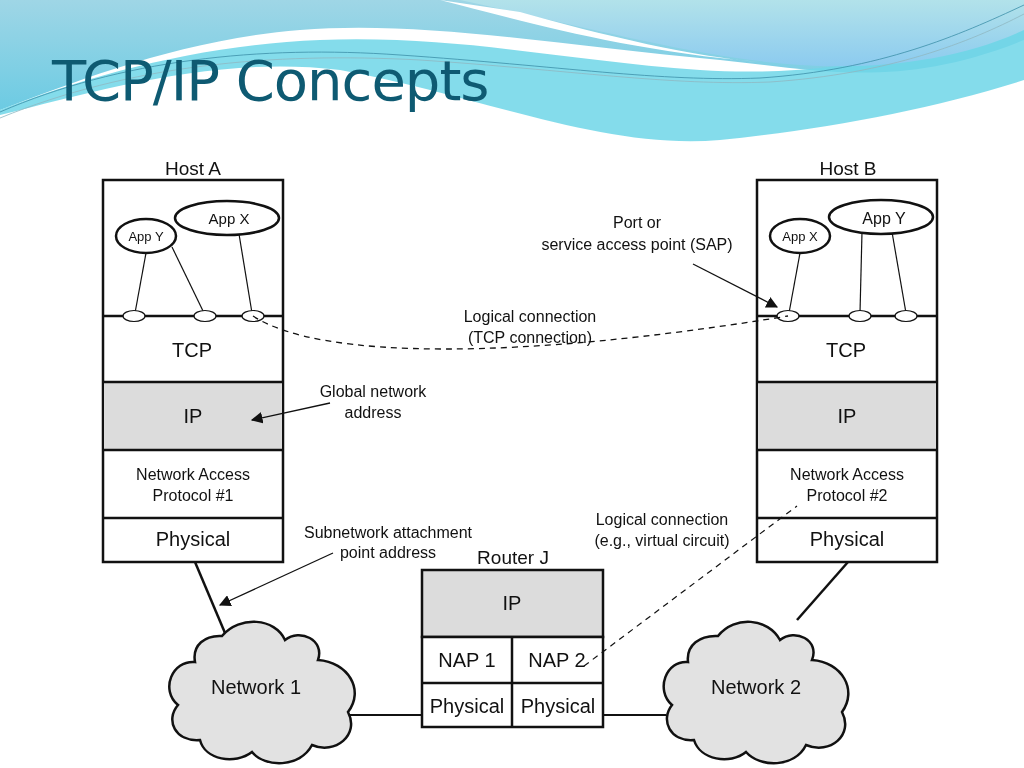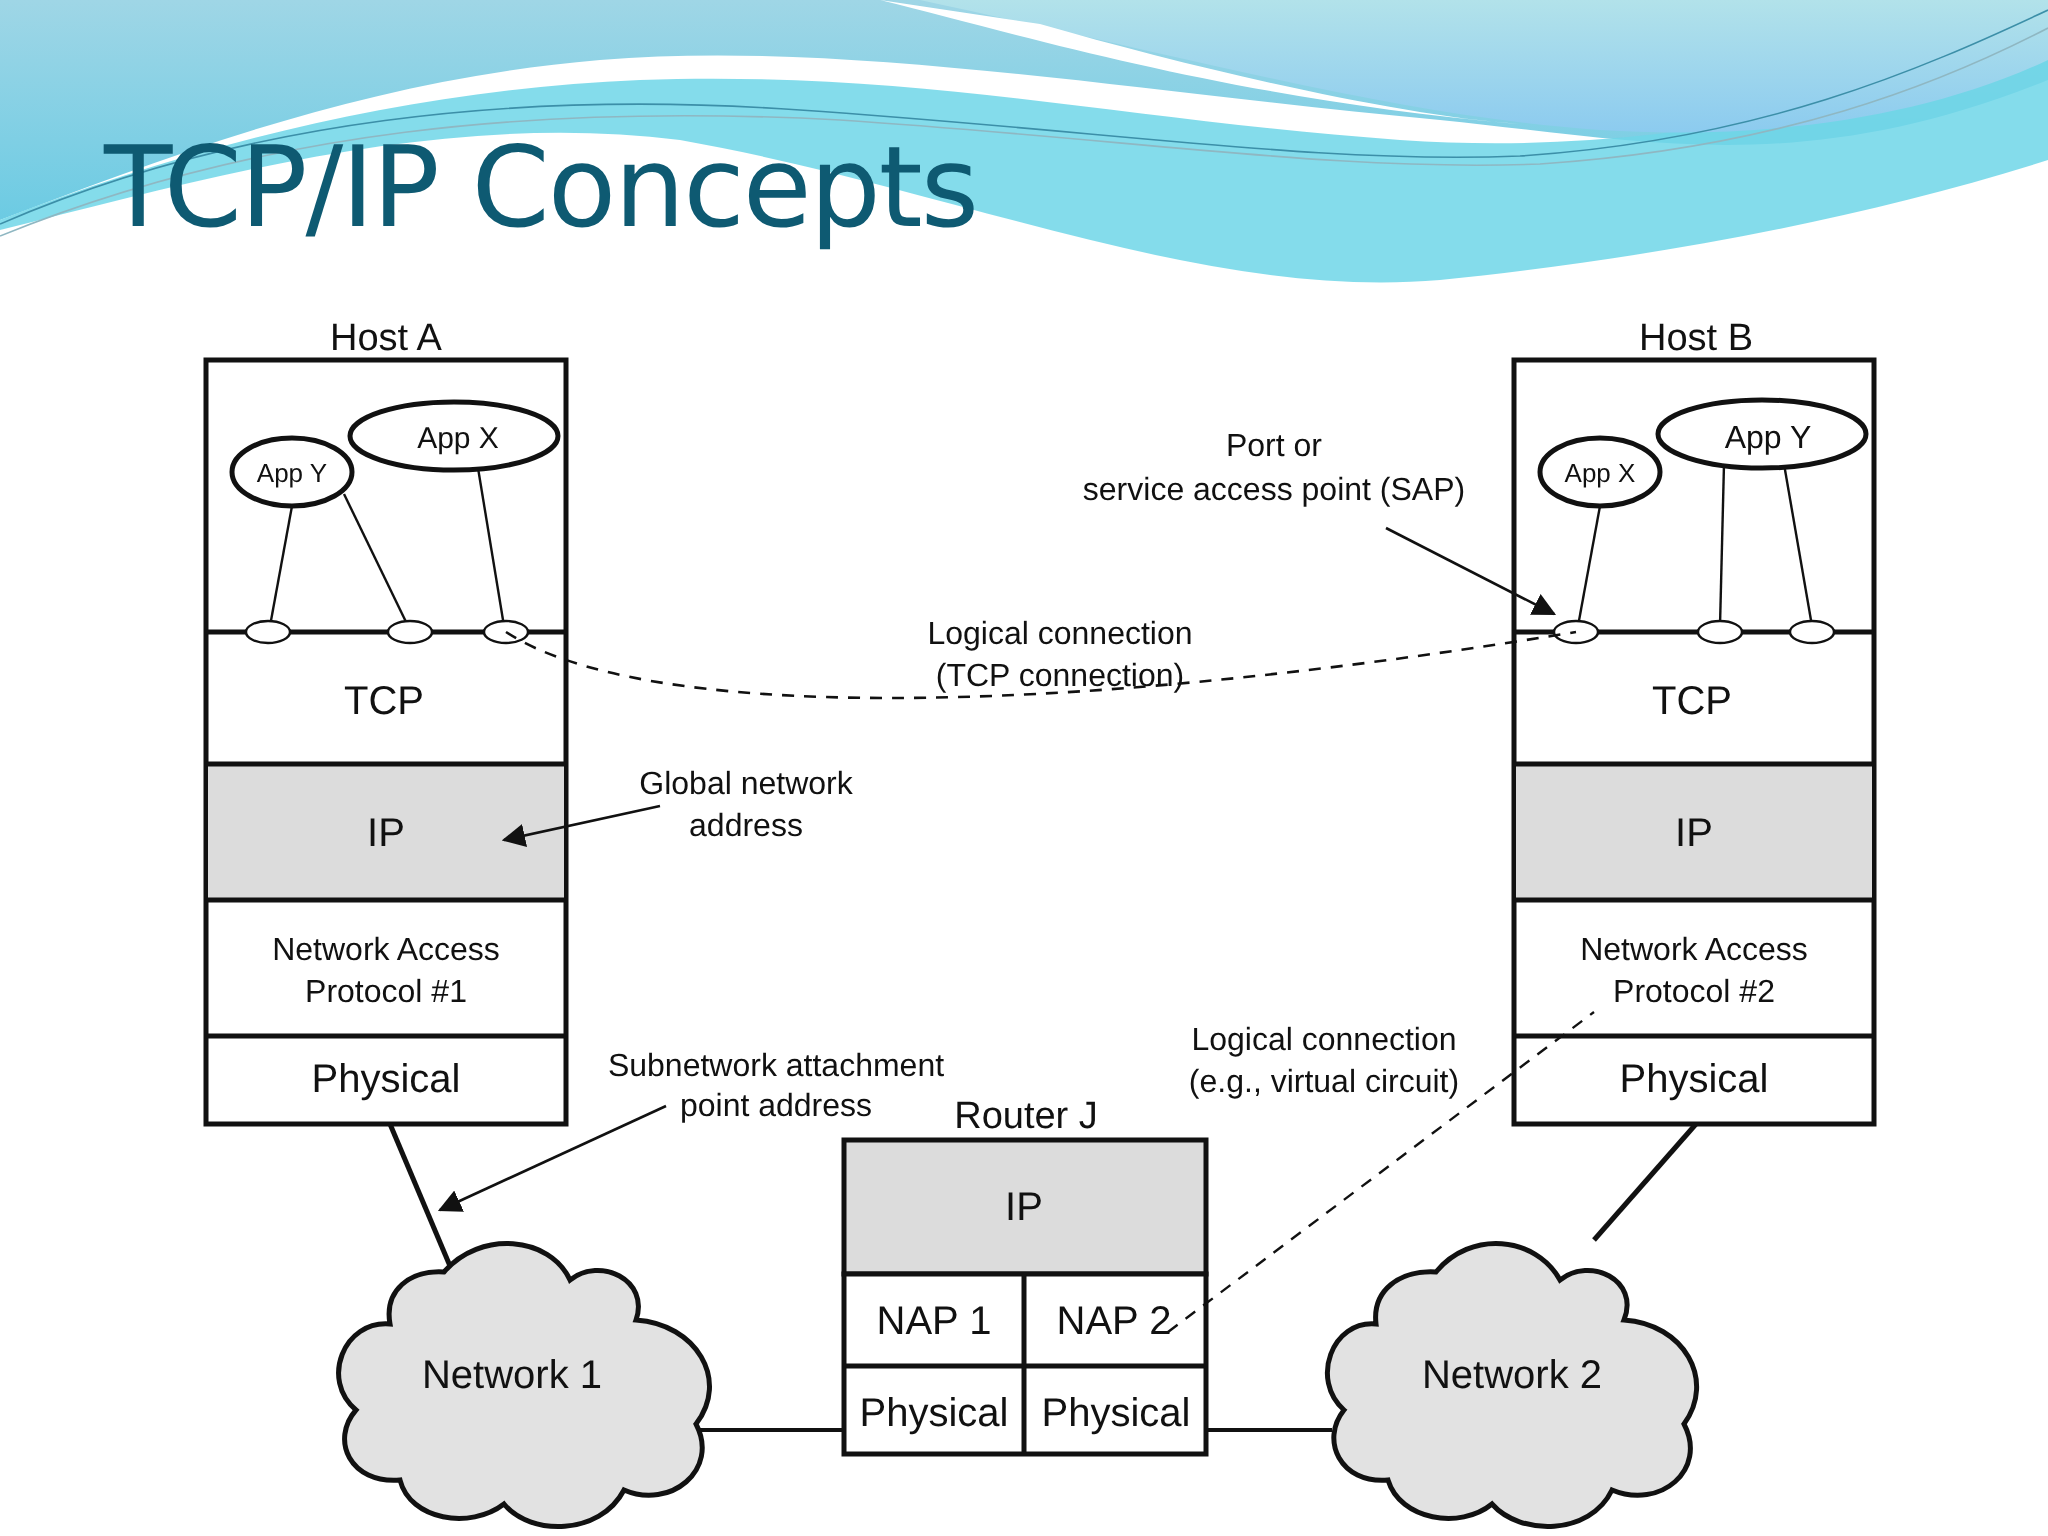--- a/index.html
+++ b/index.html
@@ -1,18 +1,18 @@
 <!DOCTYPE html>
 <html><head>
   <meta charset="utf-8">
   <style>
     html, body { margin: 0; padding: 0; }
     body { width: 1024px; height: 768px; position: relative; overflow: hidden; background: #ffffff; font-family: "Liberation Sans", sans-serif; }
     #bg { position: absolute; left: 0; top: 0; }
-    #title { position: absolute; left: 52px; top: 62px; font-family: "DejaVu Sans", sans-serif; font-size: 56px; color: #0e5a72; letter-spacing: -1px; margin: 0; font-weight: normal; }
+    #title { position: absolute; left: 52px; top: 48px; font-family: "DejaVu Sans", sans-serif; font-size: 56px; color: #0e5a72; letter-spacing: -1px; margin: 0; font-weight: normal; }
     #diagram { position: absolute; left: 0; top: 0; }
     .lbl { font-family: "Liberation Sans", sans-serif; fill: #111; }
   </style>
 </head>
 <body>
 
 <svg id="bg" width="1024" height="768">
   <defs>
     <linearGradient id="gTop" x1="0" y1="0" x2="0" y2="1">
       <stop offset="0" stop-color="#9fd6e6"></stop>

